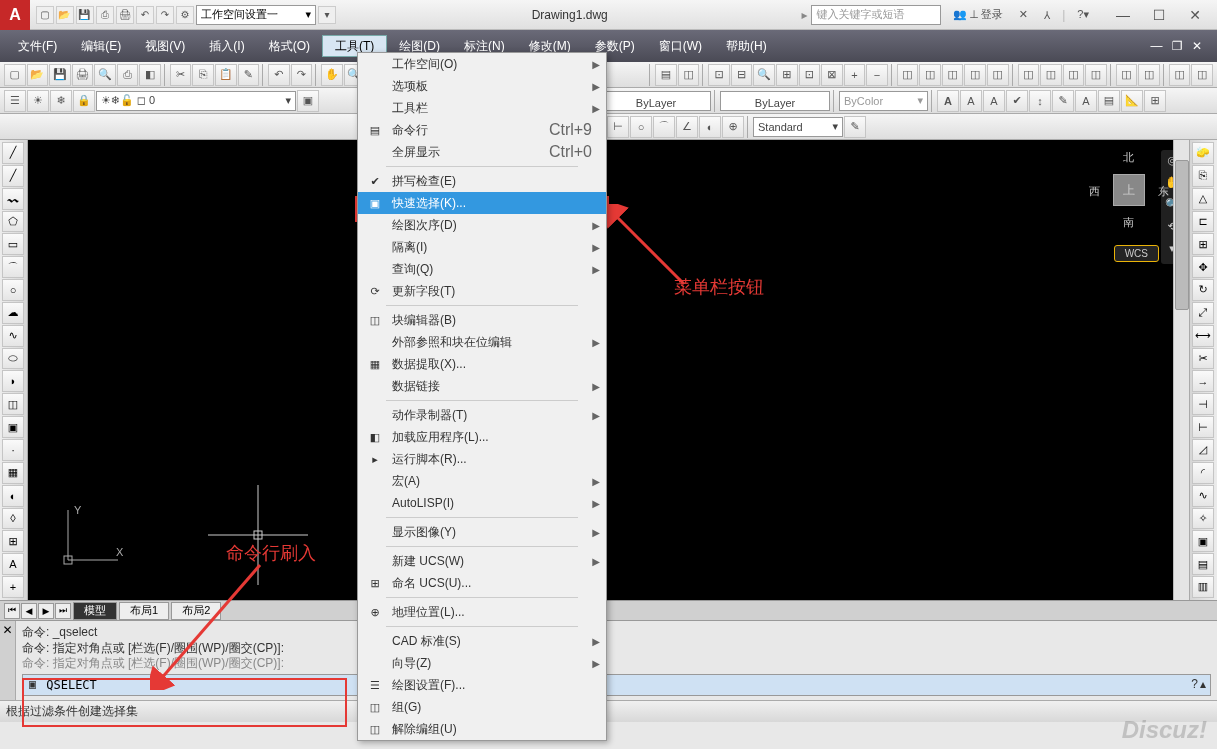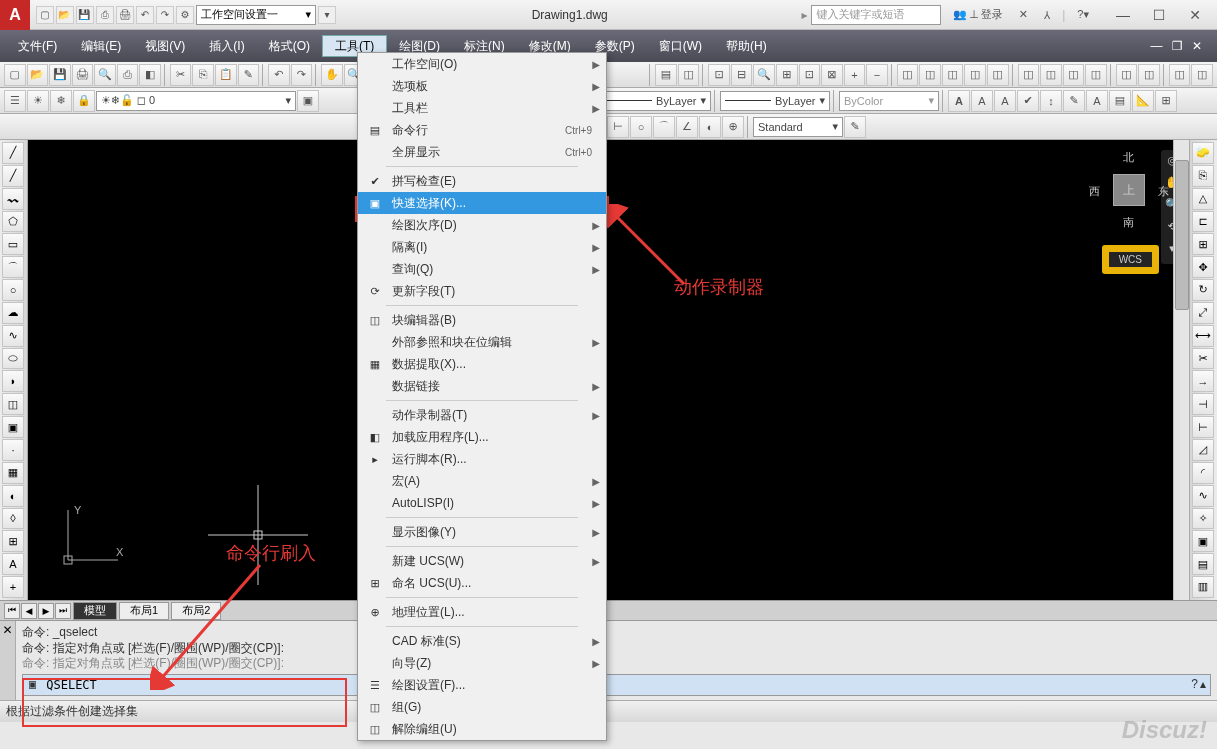--- a/index.html
+++ b/index.html
@@ -23,46 +23,46 @@
 .menu-item { color:#fff; padding:0 12px; height:22px; display:flex; align-items:center; font-size:12px; }
 .menu-item.active { background:#d8e6f3; color:#000; border:1px solid #7aa; }
 .doc-close { margin-left:auto; color:#fff; padding:0 6px; }
 
 
 .toolbar-row { height:26px; background:linear-gradient(#f5f5f5,#dedede); border-bottom:1px solid #aaa; display:flex; align-items:center; padding:0 4px; gap:1px; }
 .tb-btn { width:22px; height:22px; background:linear-gradient(#fafafa,#e5e5e5); border:1px solid #c5c5c5; display:inline-flex; align-items:center; justify-content:center; font-size:11px; color:#555; }
 .tb-sep { width:3px; height:22px; border-left:1px solid #aaa; margin:0 2px; }
 .tb-combo { height:20px; border:1px solid #999; background:#fff; display:flex; align-items:center; padding:0 4px; font-size:11px; color:#444; }
 .layer-combo { width:200px; }
-.linetype-combo { width:110px; display:flex; align-items:center; gap:4px; }
+.linetype-combo { width:110px; display:flex; align-items:center; gap:4px;flex-direction:column; }
 .linetype-line { flex:1; border-top:1px solid #333; }
 
 
 .main { display:flex; height:460px; }
 .left-tools { width:28px; background:linear-gradient(90deg,#ececec,#d5d5d5); border-right:1px solid #aaa; display:flex; flex-direction:column; gap:1px; padding:2px; }
 .lt-btn { width:22px; height:22px; background:linear-gradient(#fafafa,#e5e5e5); border:1px solid #c5c5c5; display:flex; align-items:center; justify-content:center; font-size:11px; }
 .canvas-area { flex:1; position:relative; background:#000; }
 .right-tools { width:28px; background:linear-gradient(90deg,#d5d5d5,#ececec); border-left:1px solid #aaa; display:flex; flex-direction:column; gap:1px; padding:2px; }
 
 
 .dropdown { position:absolute; left:357px; top:52px; width:250px; background:#f0f0f0; border:1px solid #999; box-shadow:2px 2px 6px rgba(0,0,0,0.3); z-index:100; }
 .dd-item { height:22px; display:flex; align-items:center; padding:0 6px; font-size:12px; color:#333; position:relative; }
 .dd-item.highlighted { background:#3398e0; color:#fff; }
 .dd-icon { width:22px; height:18px; display:inline-flex; align-items:center; justify-content:center; margin-right:6px; font-size:11px; }
 .dd-label { flex:1; }
 .dd-arrow { color:#666; font-size:10px; }
-.dd-shortcut { color:#666; font-size:10px; padding-right:8px; }
+.dd-shortcut { color:#666; font-size:16px; padding-right:8px; }
 .dd-sep { height:1px; background:#ccc; margin:3px 28px 3px 28px; }
 .dd-highlight-box { position:absolute; border:3px solid #e53935; pointer-events:none; }
 
 
 .view-cube { position:absolute; top:10px; right:20px; width:80px; height:80px; }
 .vc-center { position:absolute; top:24px; left:24px; width:32px; height:32px; background:#888; border:1px solid #aaa; display:flex; align-items:center; justify-content:center; color:#ccc; }
 .vc-dir { position:absolute; color:#ccc; font-size:11px; }
-.wcs-badge { position:absolute; top:105px; right:30px; background:rgba(60,60,60,0.6); border:7px solid #eab308; color:#ccc; padding:2px 10px; border-radius:3px; font-size:10px; }
+.wcs-badge { position:absolute; top:105px; right:30px; background:rgba(60,60,60,0.6); border:1px solid #eab308; color:#ccc; padding:2px 10px; border-radius:3px; font-size:10px; }
 .nav-bar { position:absolute; top:10px; right:6px; width:22px; background:rgba(80,80,80,0.4); border-radius:3px; padding:4px 0; display:flex; flex-direction:column; gap:4px; align-items:center; }
 .nav-btn { width:18px; height:18px; color:#ccc; font-size:11px; text-align:center; }
 
 .ucs-icon { position:absolute; bottom:20px; left:20px; }
 .crosshair { position:absolute; bottom:15px; left:180px; }
 
 
 .model-tabs { height:20px; background:#d0d0d0; display:flex; align-items:center; padding:0 4px; border-top:1px solid #999; }
 .mt-nav { display:flex; gap:1px; }
 .mt-btn { width:16px; height:16px; border:1px solid #999; background:#eee; display:flex; align-items:center; justify-content:center; font-size:9px; }
@@ -212,21 +212,21 @@
       <span>ByLayer</span>
       <span>▾</span>
     </div>
   <span class="tb-sep"></span>
   <div class="tb-combo linetype-combo">
       <span class="linetype-line"></span>
       <span>ByLayer</span>
       <span>▾</span>
     </div>
   <span class="tb-sep"></span>
-  <div class="tb-combo" style="width:100px;color:#999">
+  <div class="tb-combo" style="width:89px;color:#999">
       <span>ByColor</span>
       <span style="margin-left:auto">▾</span>
     </div>
   <span class="tb-sep"></span>
   <span class="tb-btn" style="font-weight:bold">A</span>
   <span class="tb-btn">A</span>
   <span class="tb-btn">A</span>
   <span class="tb-btn">✔</span>
   <span class="tb-btn">↕</span>
   <span class="tb-btn">✎</span>
@@ -507,21 +507,21 @@
     </div>
     <div class="dd-item">
       <span class="dd-icon">◫</span>
       <span class="dd-label">解除编组(U)</span>
     </div>
   </div>
 <div class="dd-highlight-box" style="left:355px;top:196px;width:254px;height:26px"></div>
 
 <div class="cmd-highlight-box" style="left:22px;top:678px;width:325px;height:49px"></div>
 
-<div class="annotation" style="left:674px;top:275px">动作录制器</div>
+<div class="annotation" style="left:674px;top:275px">菜单栏按钮</div>
 <div class="annotation" style="left:226px;top:541px">命令行刷入</div>
 
 <svg class="arrow-svg" style="left:604px;top:204px" width="90" height="90">
   <defs>
       <marker id="ah1" markerWidth="10" markerHeight="10" refX="2" refY="5" orient="auto">
         <path d="M0,0 L10,5 L0,10 Z" fill="#e53935"></path>
       </marker>
     </defs>
   <line x1="80" y1="80" x2="10" y2="10" stroke="#e53935" stroke-width="3" marker-end="url(#ah1)"></line>
 </svg>

